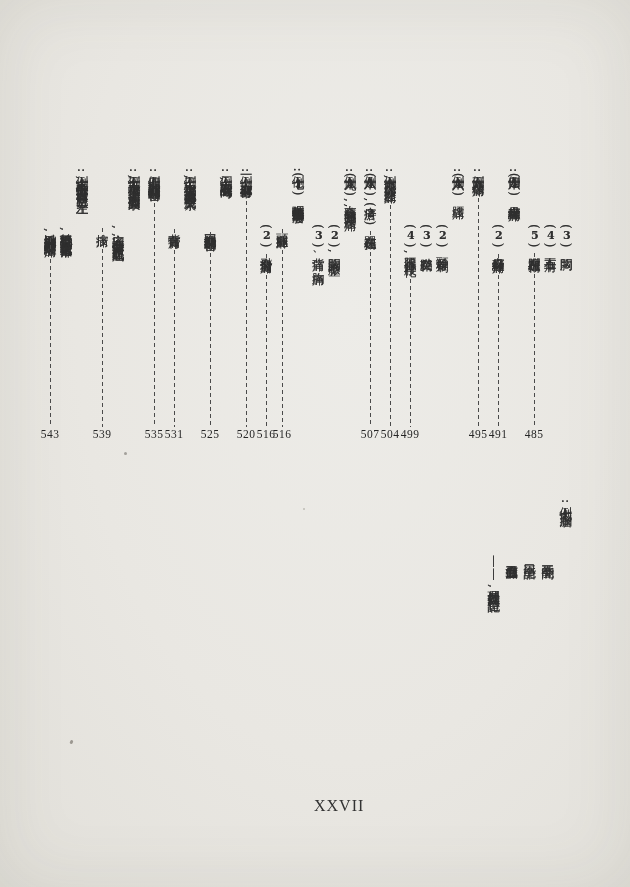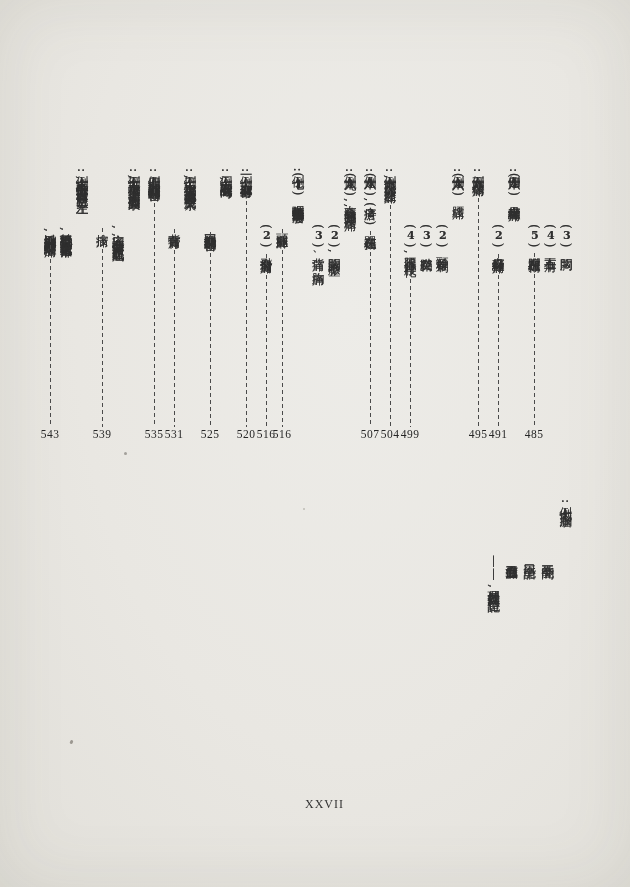--- a/index.html
+++ b/index.html
@@ -42,23 +42,23 @@
     margin:3px 0 2px 0;
     background:repeating-linear-gradient(to bottom,#4a4a4a 0px,#4a4a4a 4px,transparent 4px,transparent 7px);
   }
   .pnum{
     writing-mode:horizontal-tb;align-self:center;
     font-family:"Liberation Serif", serif;
     font-size:11.5px;letter-spacing:0.5px;line-height:1;
     color:#262626;white-space:nowrap;
   }
   .folio{
-    position:absolute;top:797px;left:305px;
+    position:absolute;top:797px;left:314px;
     font-family:"Liberation Serif", serif;
-    font-size:12px;letter-spacing:1px;color:#333;
+    font-size:16px;letter-spacing:1px;color:#333;
   }
   .speck{position:absolute;border-radius:50%;background:#6a665e;}
   .speck.s1{left:124px;top:452px;width:3px;height:3px;opacity:.55;}
   .speck.s2{left:70px;top:740px;width:3px;height:4px;opacity:.6;transform:rotate(30deg);border-radius:40% 60% 50% 50%;}
   .speck.s3{left:303px;top:508px;width:2px;height:2px;opacity:.35;}
 </style>
 </head>
 <body>
 
 <div class="page">

